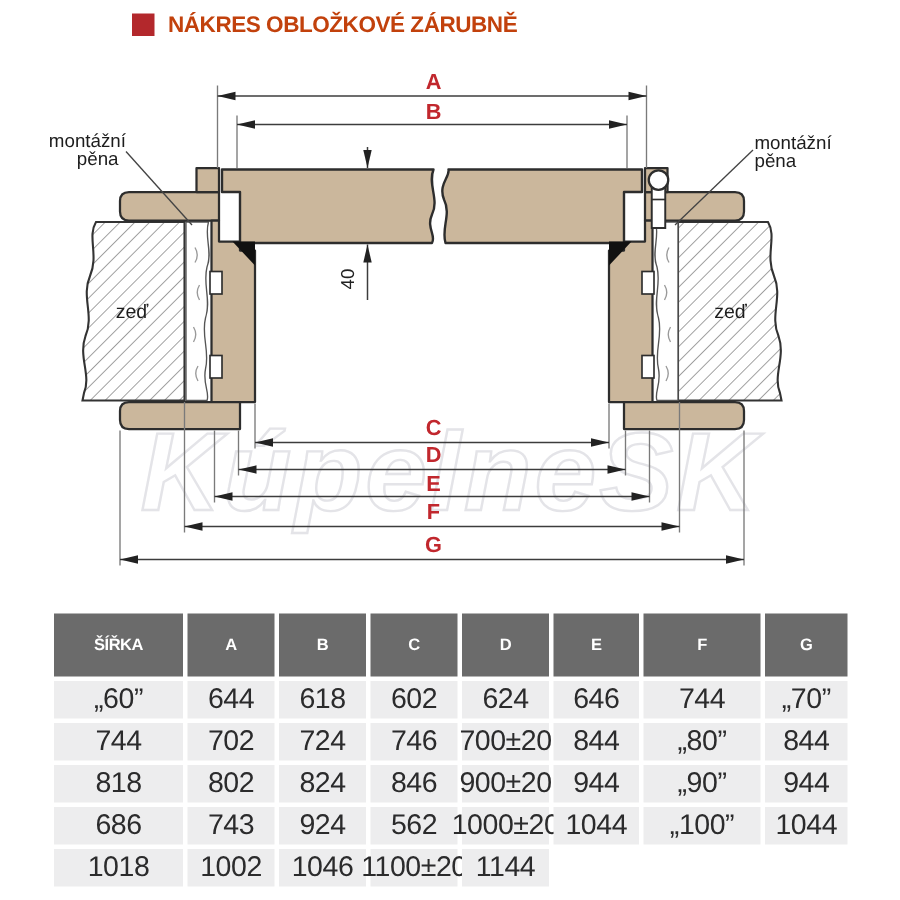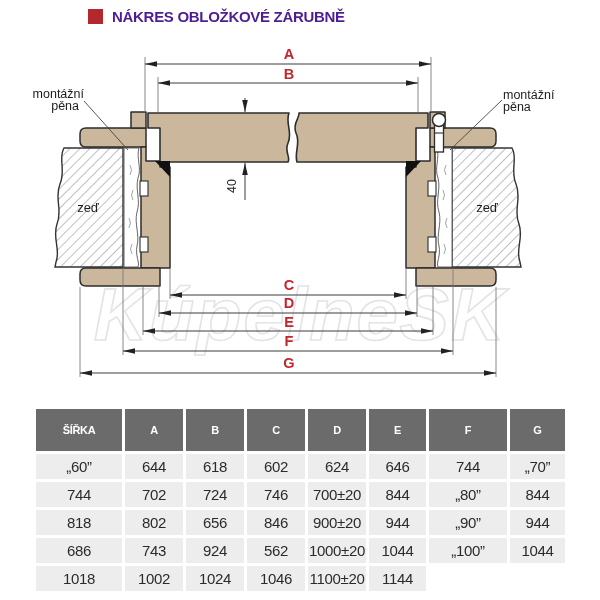--- a/index.html
+++ b/index.html
@@ -7,34 +7,34 @@
     width:600px;height:600px;position:relative;background:#ffffff;overflow:hidden;
     font-family:"Liberation Sans",sans-serif;
   }
   .title-bar{
     position:absolute;left:88px;top:8px;display:flex;align-items:center;gap:9px;
   }
   .title-bullet{
     width:15px;height:15px;background:#b3282c;flex:0 0 auto;
   }
   .title-text{
-    font-size:15px;font-weight:bold;color:#4c1d95;letter-spacing:-0.3px;white-space:nowrap;
+    font-size:15px;font-weight:bold;color:#c2410c;letter-spacing:-0.3px;white-space:nowrap;
   }
   #diagram-svg{position:absolute;left:0;top:0;}
   .dim-table{
     position:absolute;left:36px;top:409px;
     display:grid;grid-template-columns:86px 58px 58px 58px 58px 57px 78px 55px;
     gap:3px;
   }
   .th{
     background:#6b6b6b;color:#ffffff;font-weight:bold;font-size:11px;letter-spacing:-0.3px;
     height:42px;display:flex;align-items:center;justify-content:center;
   }
   .td{
-    background:#ededee;color:#2b2b2c;font-size:15px;letter-spacing:-0.3px;
+    background:#ededee;color:#2b2b2c;font-size:19px;letter-spacing:-0.3px;
     height:25px;display:flex;align-items:center;justify-content:center;
   }
 </style>
 </head>
 <body>
 
 <div class="title-bar">
   <span class="title-bullet"></span>
   <span class="title-text">NÁKRES OBLOŽKOVÉ ZÁRUBNĚ</span>
 </div>
@@ -204,35 +204,34 @@
   <div class="td">702</div>
   <div class="td">724</div>
   <div class="td">746</div>
   <div class="td">700±20</div>
   <div class="td">844</div>
 
   <div class="td">„80”</div>
   <div class="td">844</div>
   <div class="td">818</div>
   <div class="td">802</div>
-  <div class="td">656</div>
+  <div class="td">824</div>
   <div class="td">846</div>
   <div class="td">900±20</div>
   <div class="td">944</div>
 
   <div class="td">„90”</div>
   <div class="td">944</div>
   <div class="td">686</div>
   <div class="td">743</div>
   <div class="td">924</div>
   <div class="td">562</div>
   <div class="td">1000±20</div>
   <div class="td">1044</div>
 
   <div class="td">„100”</div>
   <div class="td">1044</div>
   <div class="td">1018</div>
   <div class="td">1002</div>
-  <div class="td">1024</div>
   <div class="td">1046</div>
   <div class="td">1100±20</div>
   <div class="td">1144</div>
 </div>
 
 </body></html>

